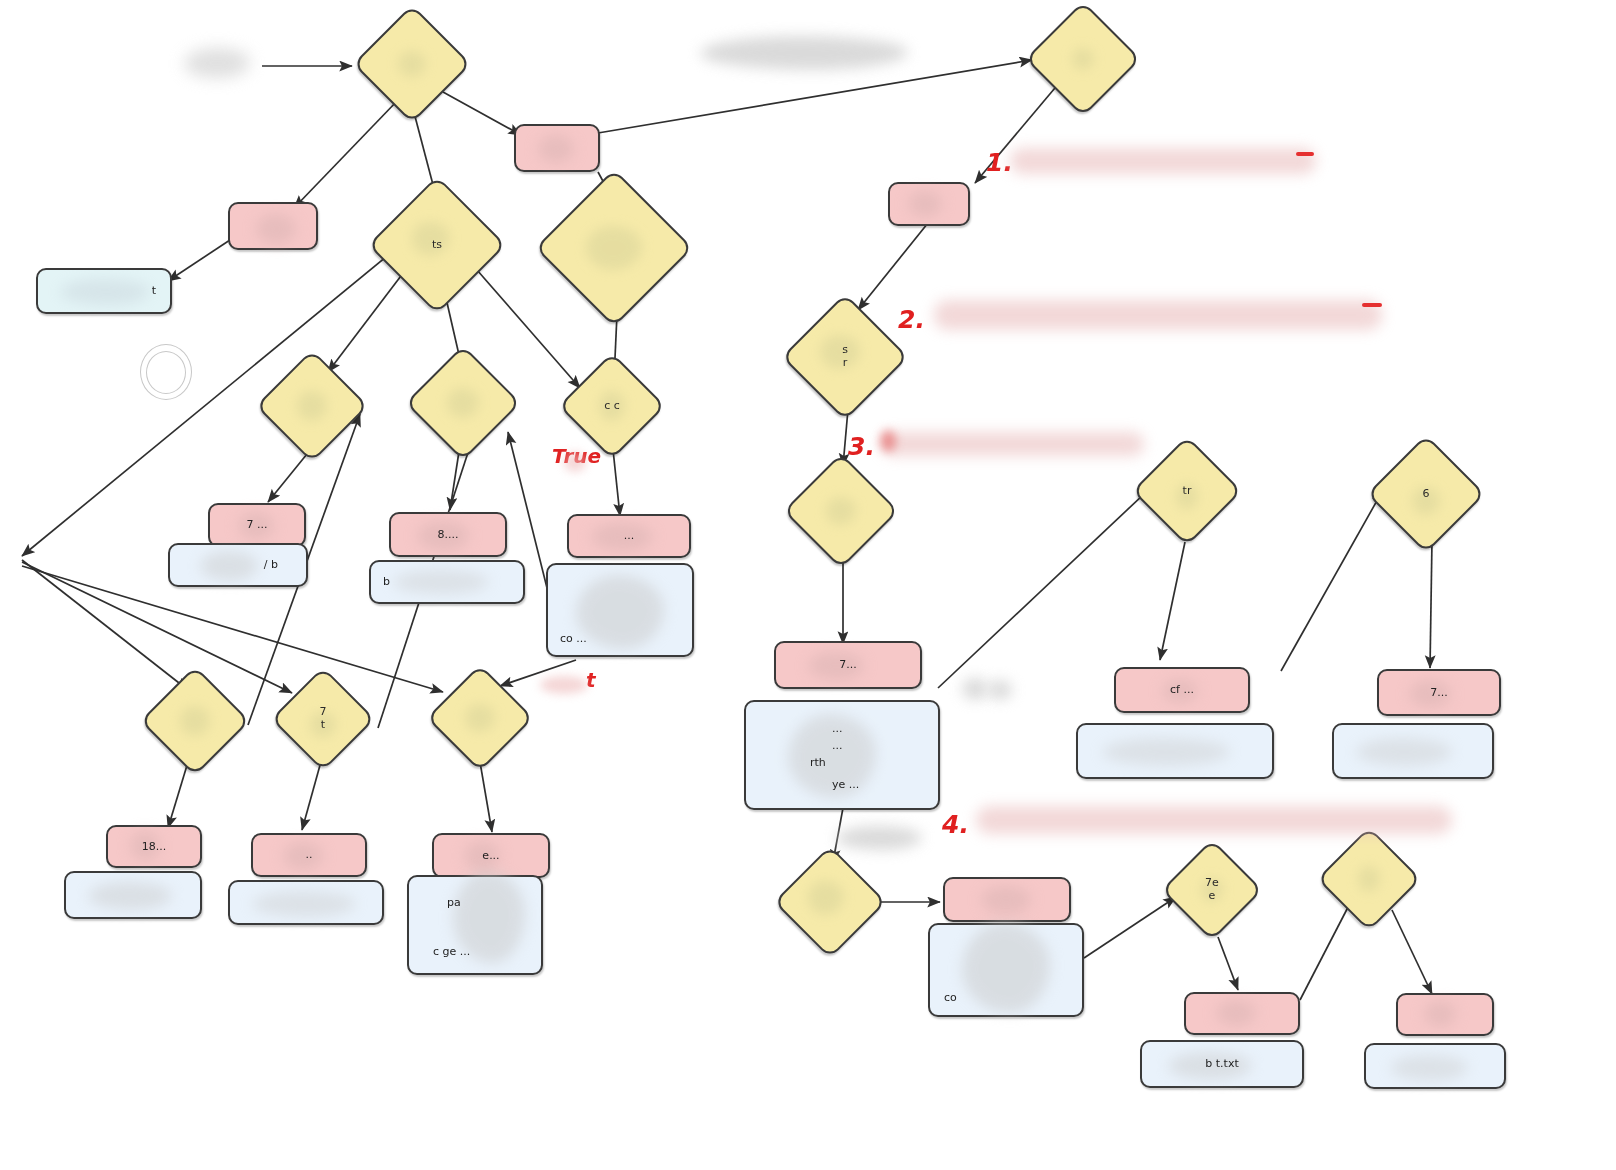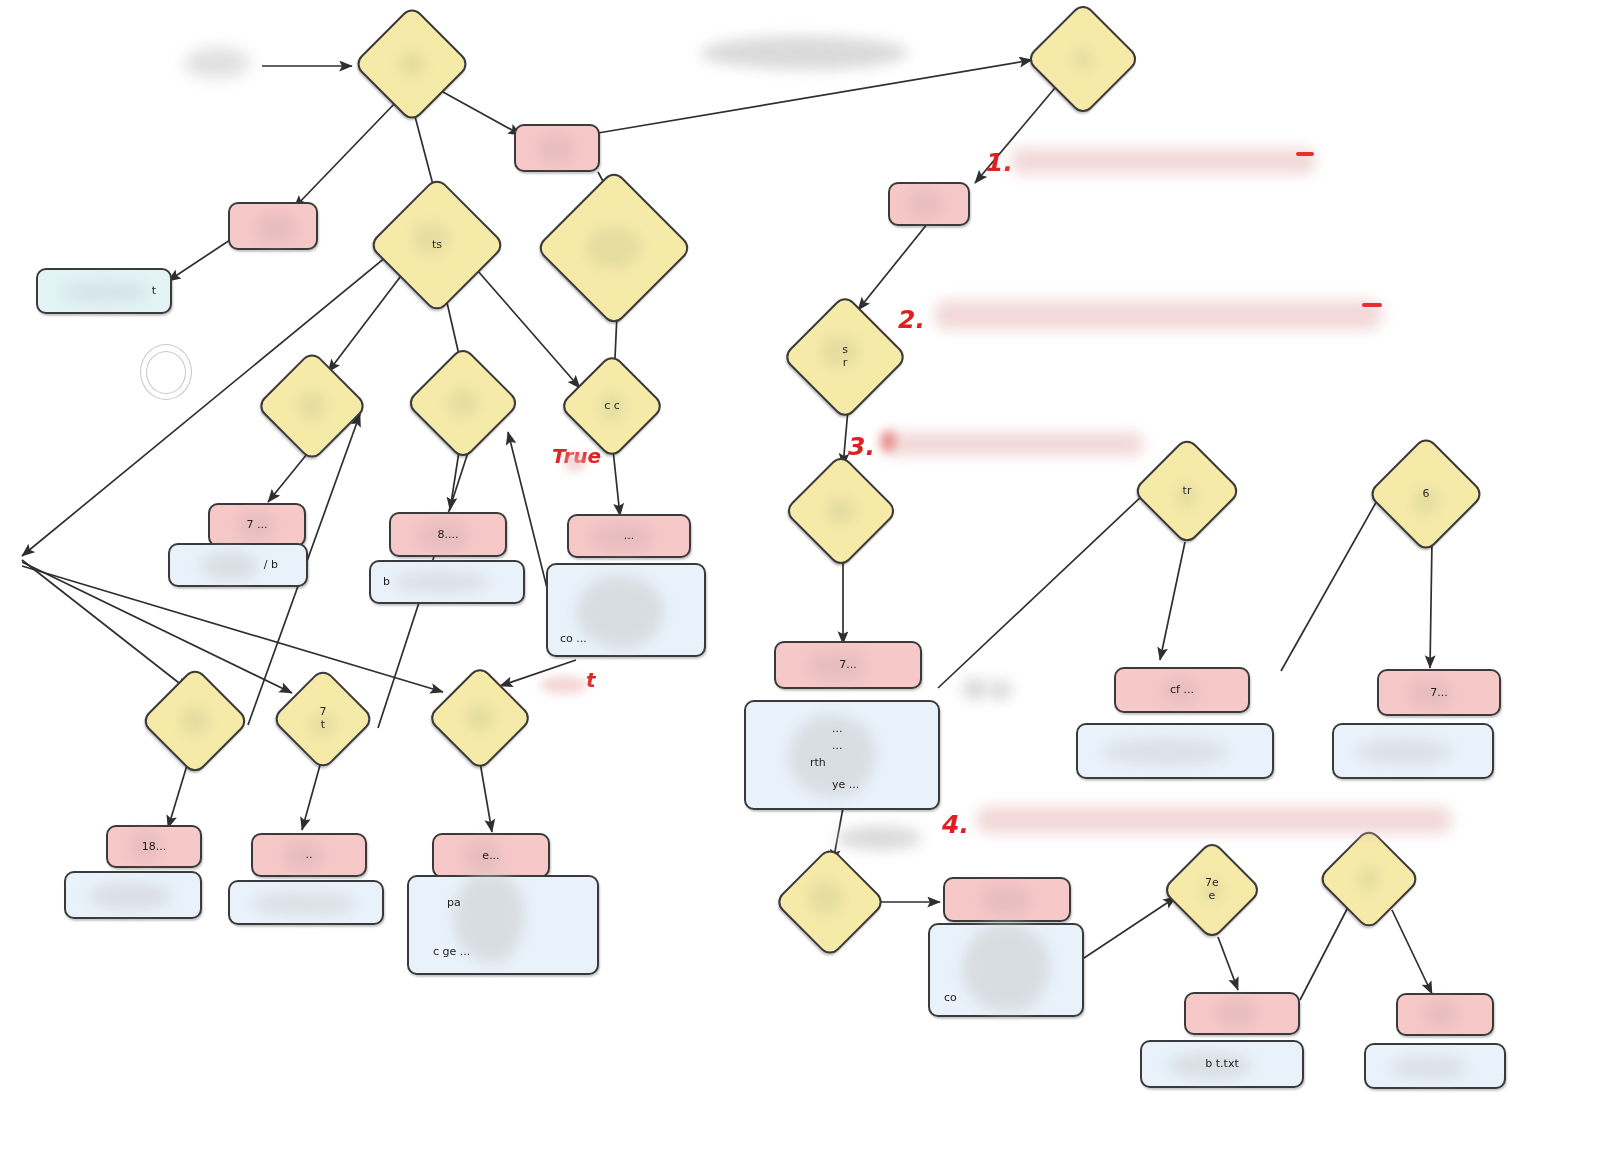--- a/index.html
+++ b/index.html
@@ -377,36 +377,36 @@
 <div class="node blue" style="left:168px;top:543px;width:140px;height:44px;">
   <div class="smudge" style="left:30px;top:6px;width:58px;height:30px;opacity:.45;"></div>
   <div class="boxtxt" style="justify-content:flex-end;padding-right:28px;">/ b</div>
 </div>
 
 <div class="node blue" style="left:369px;top:560px;width:156px;height:44px;">
   <div class="smudge" style="left:22px;top:8px;width:96px;height:24px;opacity:.4;"></div>
   <div class="boxtxt left" style="padding-left:12px;">b</div>
 </div>
 
-<div class="node blue" style="left:546px;top:563px;width:160px;height:94px;">
+<div class="node blue" style="left:546px;top:563px;width:148px;height:94px;">
   <div class="smudge" style="left:28px;top:10px;width:88px;height:74px;opacity:.5;"></div>
   <div class="boxtxt left" style="align-items:flex-end;padding-bottom:9px;padding-left:12px;">co              ...</div>
 </div>
 
 <div class="node blue" style="left:64px;top:871px;width:138px;height:48px;">
   <div class="smudge" style="left:22px;top:9px;width:84px;height:28px;opacity:.45;"></div>
   <div class="boxtxt"></div>
 </div>
 
 <div class="node blue" style="left:228px;top:880px;width:156px;height:45px;">
   <div class="smudge" style="left:22px;top:9px;width:104px;height:26px;opacity:.4;"></div>
   <div class="boxtxt"></div>
 </div>
 
-<div class="node blue" style="left:407px;top:875px;width:192px;height:100px;">
+<div class="node blue" style="left:407px;top:875px;width:136px;height:100px;">
   <div class="smudge" style="left:44px;top:-6px;width:72px;height:92px;opacity:.5;"></div>
   <div class="boxtxt multi" style="padding:14px 0 10px 38px;">
     <span>pa</span>
     <span style="margin-top:32px;margin-left:-14px;">c                ge ...</span>
   </div>
 </div>
 
 <div class="node blue" style="left:744px;top:700px;width:196px;height:110px;">
   <div class="smudge" style="left:42px;top:12px;width:88px;height:84px;opacity:.48;"></div>
   <div class="boxtxt multi" style="padding:14px 0 10px 86px;">

